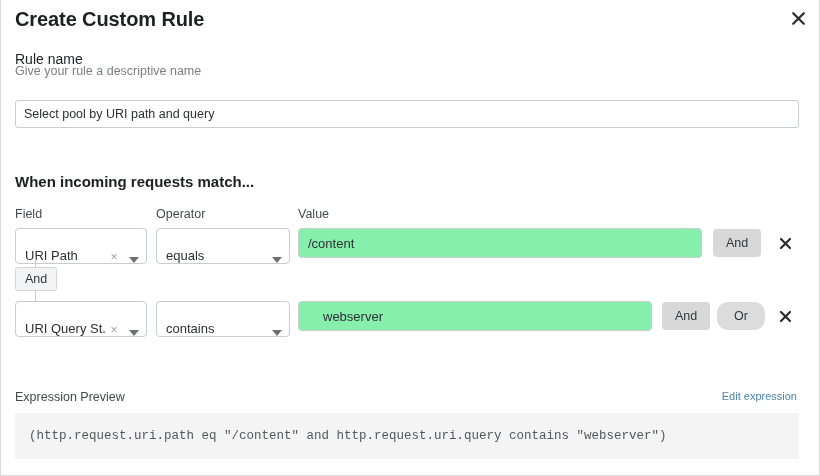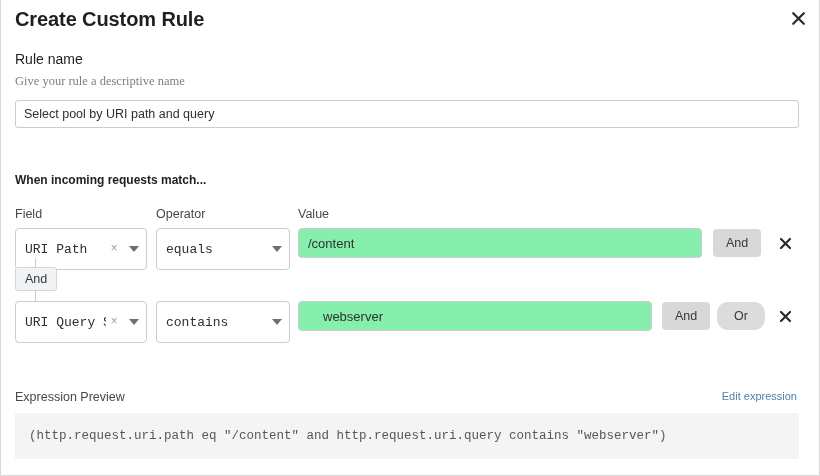--- a/index.html
+++ b/index.html
@@ -53,24 +53,23 @@
   .rule-name-label {
     position: absolute;
     left: 14px;
     top: 51px;
     font-size: 14px;
     color: #1d1f21;
   }
   .rule-name-hint {
     position: absolute;
     left: 14px;
-    top: 74px;
+    top: 64px;
     font-size: 12.5px;
     color: #7a7f85;
-    font-family: Liberation Serif, serif;
   }
   .rule-name-input {
     position: absolute;
     left: 14px;
     top: 100px;
     width: 784px;
     height: 28px;
     box-sizing: border-box;
     border: 1px solid #c9ccd0;
     border-radius: 3px;
@@ -80,21 +79,21 @@
     color: #2d2f33;
     padding: 0 8px;
     outline: none;
   }
 
   
   .section-title {
     position: absolute;
     left: 14px;
     top: 173px;
-    font-size: 12px;
+    font-size: 15px;
     font-weight: bold;
     color: #1d1f21;
   }
   .col-label {
     position: absolute;
     top: 207px;
     font-size: 12.5px;
     color: #44484d;
   }
   .col-label.field { left: 14px; }
@@ -104,29 +103,28 @@
   
   .rule-row {
     position: absolute;
     height: 30px;
   }
   .row-1 { top: 228px; left: 0; width: 820px; }
   .row-2 { top: 301px; left: 0; width: 820px; }
 
   .select-box {
     position: absolute;
-    height: 42px;
+    height: 36px;
     box-sizing: border-box;
     border: 1px solid #c9ccd0;
     border-radius: 4px;
     background: #fff;
     display: flex;
-    align-items: center;
-    cursor: pointer;
-    font-family: Liberation Mono, monospace;
+    align-items: flex-end;
+    cursor: pointer;
   }
   .select-field { left: 14px; width: 132px; }
   .select-operator { left: 155px; width: 134px; }
 
   .select-text {
     flex: 1;
     padding-left: 9px;
     font-size: 13px;
     color: #2d2f33;
     white-space: nowrap;

